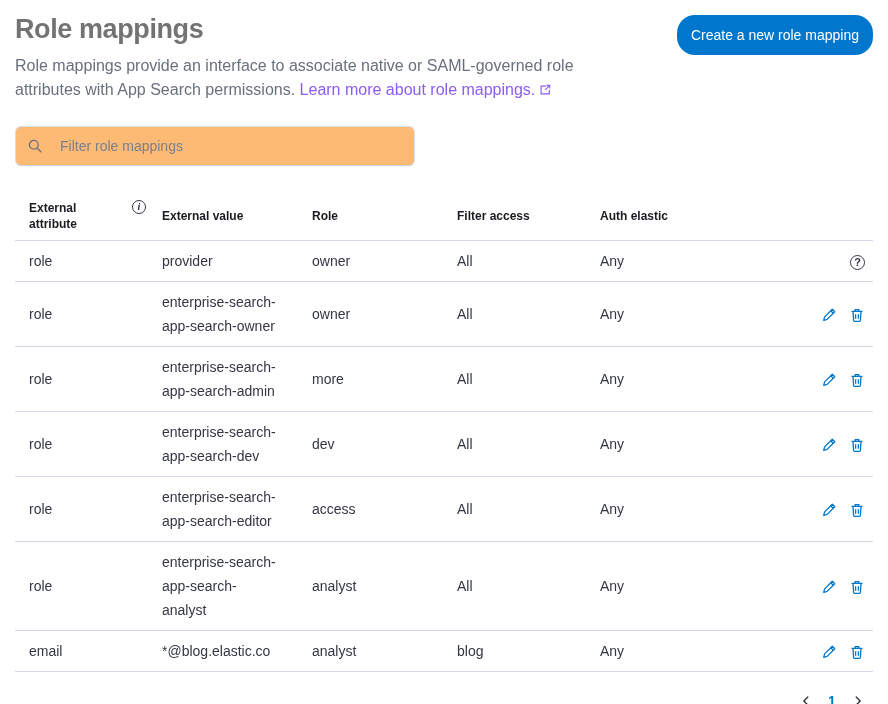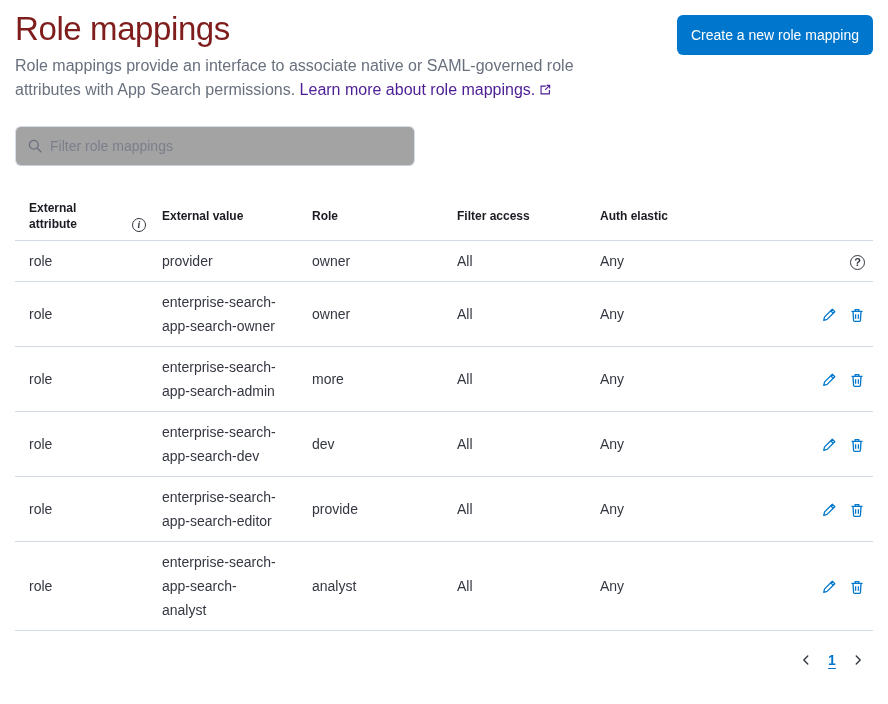--- a/index.html
+++ b/index.html
@@ -9,44 +9,44 @@
     background: #ffffff;
     font-family: "Liberation Sans", "DejaVu Sans", sans-serif;
     color: #343741;
   }
   .page { padding: 13px 15px 0 15px; }
 
   
   .header-row { display: flex; justify-content: space-between; align-items: flex-start; }
   .page-title {
     margin: 0 0 9px 0;
-    font-size: 33px; font-weight: 400; line-height: 32px;
-    color: #7f1d1d; letter-spacing: -0.4px;
+    font-size: 27px; font-weight: 700; line-height: 32px;
+    color: #737373; letter-spacing: -0.4px;
   }
   .page-desc {
     margin: 0; max-width: 625px;
     font-size: 16px; line-height: 24px; color: #69707d;
   }
-  .learn-more-link { color: #4c1d95; text-decoration: none; cursor: pointer; white-space: nowrap; }
+  .learn-more-link { color: #8b5cf6; text-decoration: none; cursor: pointer; white-space: nowrap; }
   .ext-icon { vertical-align: -2px; margin-left: 3px; }
   .primary-btn {
     flex: none; margin-top: 2px;
     height: 40px; padding: 0 14px;
     background: #0077cc; color: #ffffff;
-    border: none; border-radius: 6px;
+    border: none; border-radius: 18px;
     font-family: inherit; font-size: 14px; font-weight: 500; line-height: 40px;
     cursor: pointer;
   }
 
   
   .filter-wrap { position: relative; width: 400px; margin-top: 24px; }
   .filter-input {
     width: 100%; height: 40px;
-    padding: 0 12px 0 34px;
-    background: #a3a3a3;
+    padding: 0 12px 0 44px;
+    background: #fdba74;
     border: 1px solid #d8dee8; border-bottom-color: #c9d0dc;
     border-radius: 6px;
     font-family: inherit; font-size: 14px; color: #343741;
     outline: none;
   }
   .filter-input::placeholder { color: #7a7f8b; opacity: 1; }
   .search-icon {
     position: absolute; left: 12px; top: 12px;
     color: #69707d; pointer-events: none;
   }
@@ -59,21 +59,21 @@
     padding: 8px; border-bottom: 1px solid #d3dae6;
   }
   td {
     vertical-align: middle;
     font-size: 14px; line-height: 24px; color: #343741;
     padding: 8px; border-bottom: 1px solid #d3dae6;
     word-wrap: break-word;
   }
   th:first-child, td:first-child { padding-left: 14px; }
   td.td-value { padding-right: 25px; }
-  .th-inner { display: inline-flex; align-items: flex-end; gap: 5px; }
+  .th-inner { display: inline-flex; align-items: flex-start; gap: 5px; }
 
   .circle-icon {
     display: inline-flex; align-items: center; justify-content: center;
     width: 14px; height: 14px; flex: none;
     border: 1.2px solid currentColor; border-radius: 50%;
     font-size: 10px; font-weight: 600; line-height: 1;
     font-family: "Liberation Serif", serif;
   }
   .info-circle { color: #343741; font-style: italic; }
   .help-circle { width: 15px; height: 15px; font-size: 11px; color: #343741; font-family: inherit; }
@@ -239,21 +239,21 @@
                 <path fill="none" stroke="currentColor" stroke-width="1.3" d="M2.5 4.4h11M6.2 4.2V2.6h3.6v1.6"></path>
                 <path stroke="currentColor" stroke-width="1.3" d="M6.6 7.2v4.6M9.4 7.2v4.6"></path>
               </svg>
             </button>
     </td>
   </tr>
 
   <tr>
     <td>role</td>
     <td class="td-value">enterprise-search-app-search-editor</td>
-    <td>provide</td>
+    <td>access</td>
     <td>All</td>
     <td>Any</td>
     <td class="actions-cell">
       
       <button class="action-btn js-edit">
               <svg width="16" height="16" viewBox="0 0 16 16">
                 <path fill="none" stroke="currentColor" stroke-width="1.3" stroke-linejoin="round" d="M11.3 2.2l2.5 2.5L6.1 12.4l-3.4.9.9-3.4z"></path>
                 <path stroke="currentColor" stroke-width="1.3" d="M9.7 3.8l2.5 2.5"></path>
               </svg>
             </button>
@@ -284,20 +284,43 @@
       <button class="action-btn js-delete">
               <svg width="16" height="16" viewBox="0 0 16 16">
                 <path fill="none" stroke="currentColor" stroke-width="1.3" d="M4 4.6l.6 8.9a1 1 0 0 0 1 .9h4.8a1 1 0 0 0 1-.9l.6-8.9"></path>
                 <path fill="none" stroke="currentColor" stroke-width="1.3" d="M2.5 4.4h11M6.2 4.2V2.6h3.6v1.6"></path>
                 <path stroke="currentColor" stroke-width="1.3" d="M6.6 7.2v4.6M9.4 7.2v4.6"></path>
               </svg>
             </button>
     </td>
   </tr>
 
+  <tr>
+    <td>email</td>
+    <td class="td-value">*@blog.elastic.co</td>
+    <td>analyst</td>
+    <td>blog</td>
+    <td>Any</td>
+    <td class="actions-cell">
+      
+      <button class="action-btn js-edit">
+              <svg width="16" height="16" viewBox="0 0 16 16">
+                <path fill="none" stroke="currentColor" stroke-width="1.3" stroke-linejoin="round" d="M11.3 2.2l2.5 2.5L6.1 12.4l-3.4.9.9-3.4z"></path>
+                <path stroke="currentColor" stroke-width="1.3" d="M9.7 3.8l2.5 2.5"></path>
+              </svg>
+            </button>
+      <button class="action-btn js-delete">
+              <svg width="16" height="16" viewBox="0 0 16 16">
+                <path fill="none" stroke="currentColor" stroke-width="1.3" d="M4 4.6l.6 8.9a1 1 0 0 0 1 .9h4.8a1 1 0 0 0 1-.9l.6-8.9"></path>
+                <path fill="none" stroke="currentColor" stroke-width="1.3" d="M2.5 4.4h11M6.2 4.2V2.6h3.6v1.6"></path>
+                <path stroke="currentColor" stroke-width="1.3" d="M6.6 7.2v4.6M9.4 7.2v4.6"></path>
+              </svg>
+            </button>
+    </td>
+  </tr>
 </tbody>
   </table>
 
   <div class="pagination">
     <button class="page-chevron">
         <svg width="14" height="14" viewBox="0 0 16 16">
           <path fill="none" stroke="currentColor" stroke-width="1.6" stroke-linecap="round" stroke-linejoin="round" d="M10 3.5L5.5 8l4.5 4.5"></path>
         </svg>
       </button>
     <button class="page-number">1</button>

